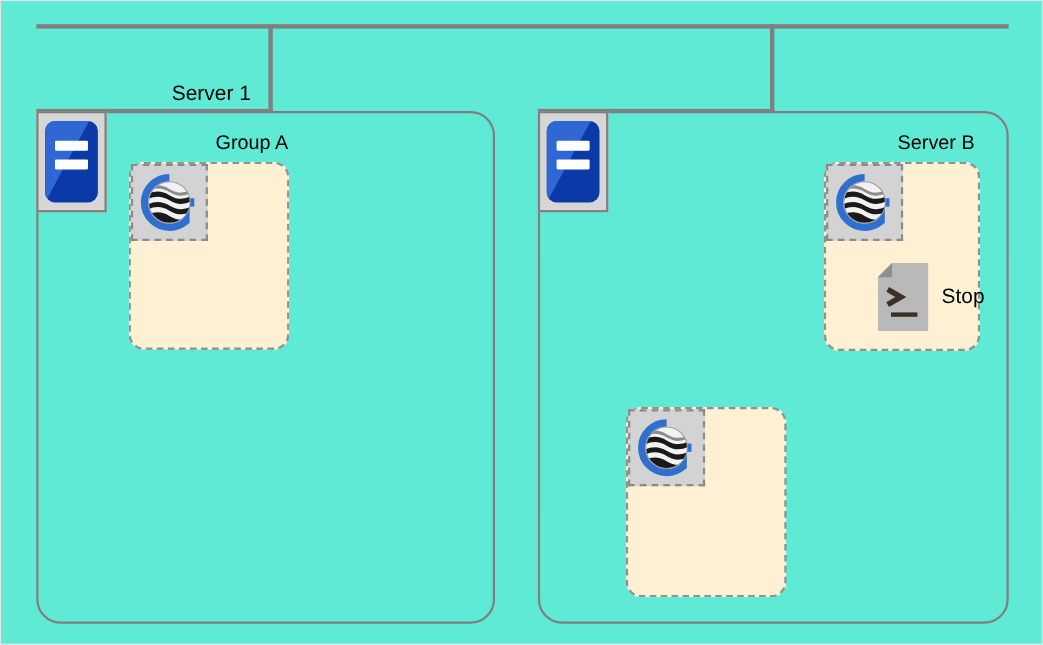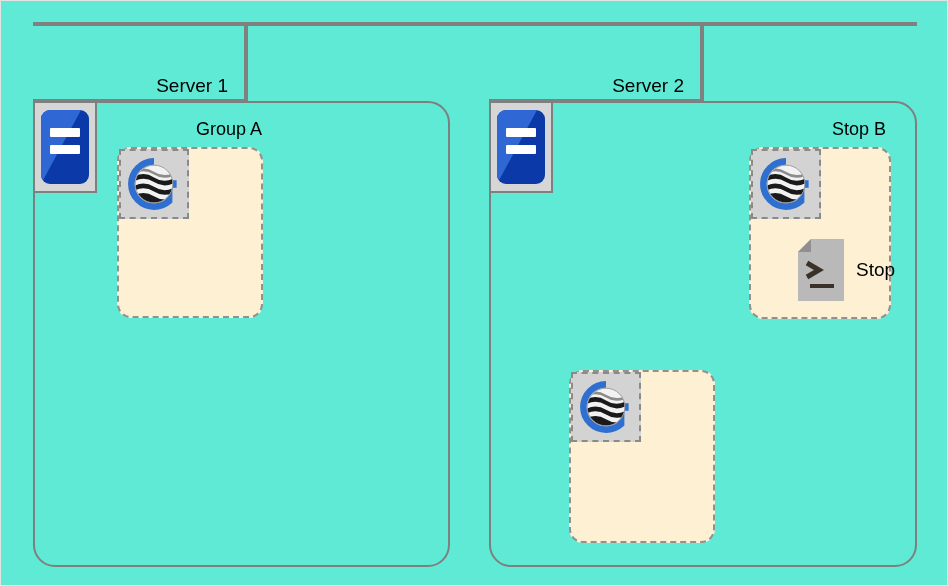--- a/index.html
+++ b/index.html
@@ -169,32 +169,31 @@
       <g clip-path="url(#ga-sphere)">
         <path d="M12 28 q12 -7 23 0 q11 7 23 0 l0 5 q-12 7 -23 0 q-11 -7 -23 0 Z" fill="#1a1a1a"></path>
         <path d="M12 38 q12 -7 23 0 q11 7 23 0 l0 5 q-12 7 -23 0 q-11 -7 -23 0 Z" fill="#1a1a1a"></path>
         <path d="M12 48 q12 -7 23 0 q11 7 23 0 l0 9 q-12 7 -23 0 q-11 -7 -23 0 Z" fill="#1a1a1a"></path>
         <path d="M12 22 q12 -7 23 0 q11 7 23 0 l0 3 q-12 7 -23 0 q-11 -7 -23 0 Z" fill="#8c8c8c"></path>
       </g>
       <circle cx="35" cy="35" r="20" fill="none" stroke="#9a9a9a" stroke-width="1"></circle>
     </svg>
   </div>
 
-  <div class="server-label" style="left:503px; top:74px; width:180px;">Server 2</div>
 
   <div class="server-box" style="left:488px; top:100px; width:428px; height:466px;"></div>
 
   <div class="server-icon" style="left:488px; top:100px;">
     <div class="chassis">
       <div class="bar b1"></div>
       <div class="bar b2"></div>
     </div>
   </div>
 
-  <div class="group-label" style="left:705px; top:118px; width:180px;">Stop B</div>
+  <div class="group-label" style="left:705px; top:118px; width:180px;">Server B</div>
 
   <div class="group-box" style="left:748px; top:146px; width:142px; height:172px;"></div>
 
   <div class="globe-icon" style="left:750px; top:148px;">
     <svg viewBox="0 0 70 70" xmlns="http://www.w3.org/2000/svg">
       <defs>
         <clipPath id="gb-sphere">
             <circle cx="35" cy="35" r="20"></circle>
           </clipPath>
       </defs>

